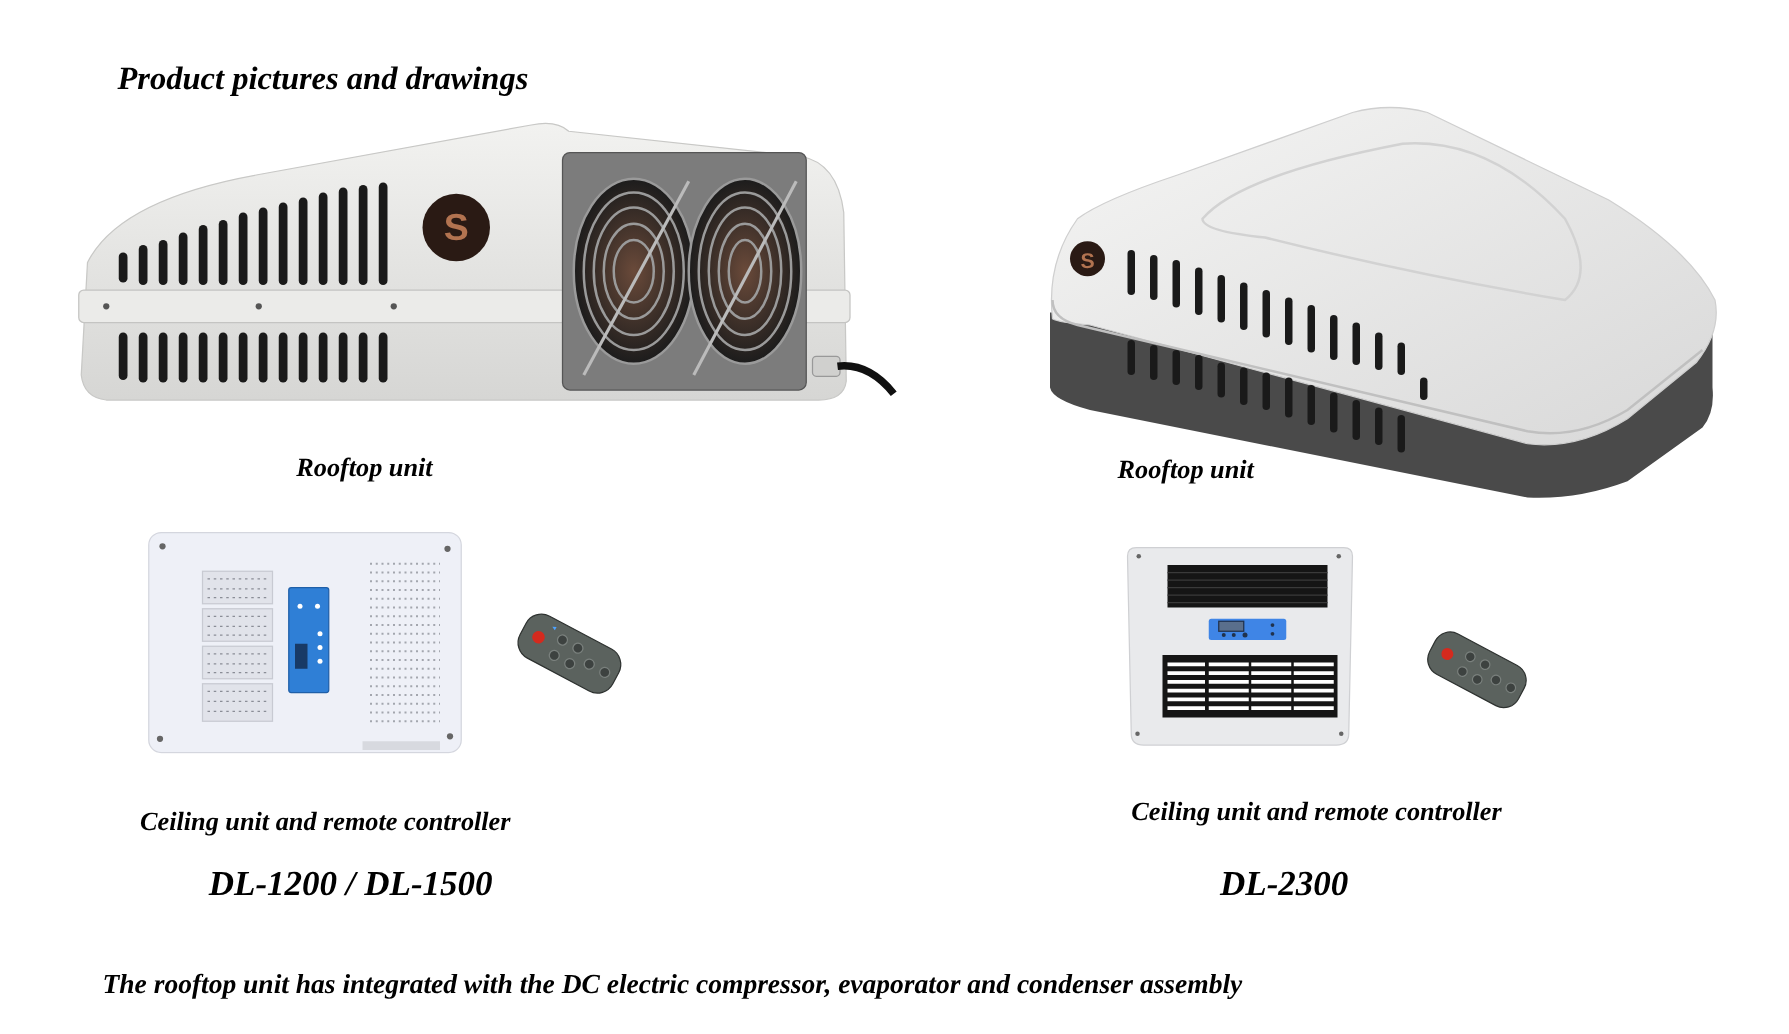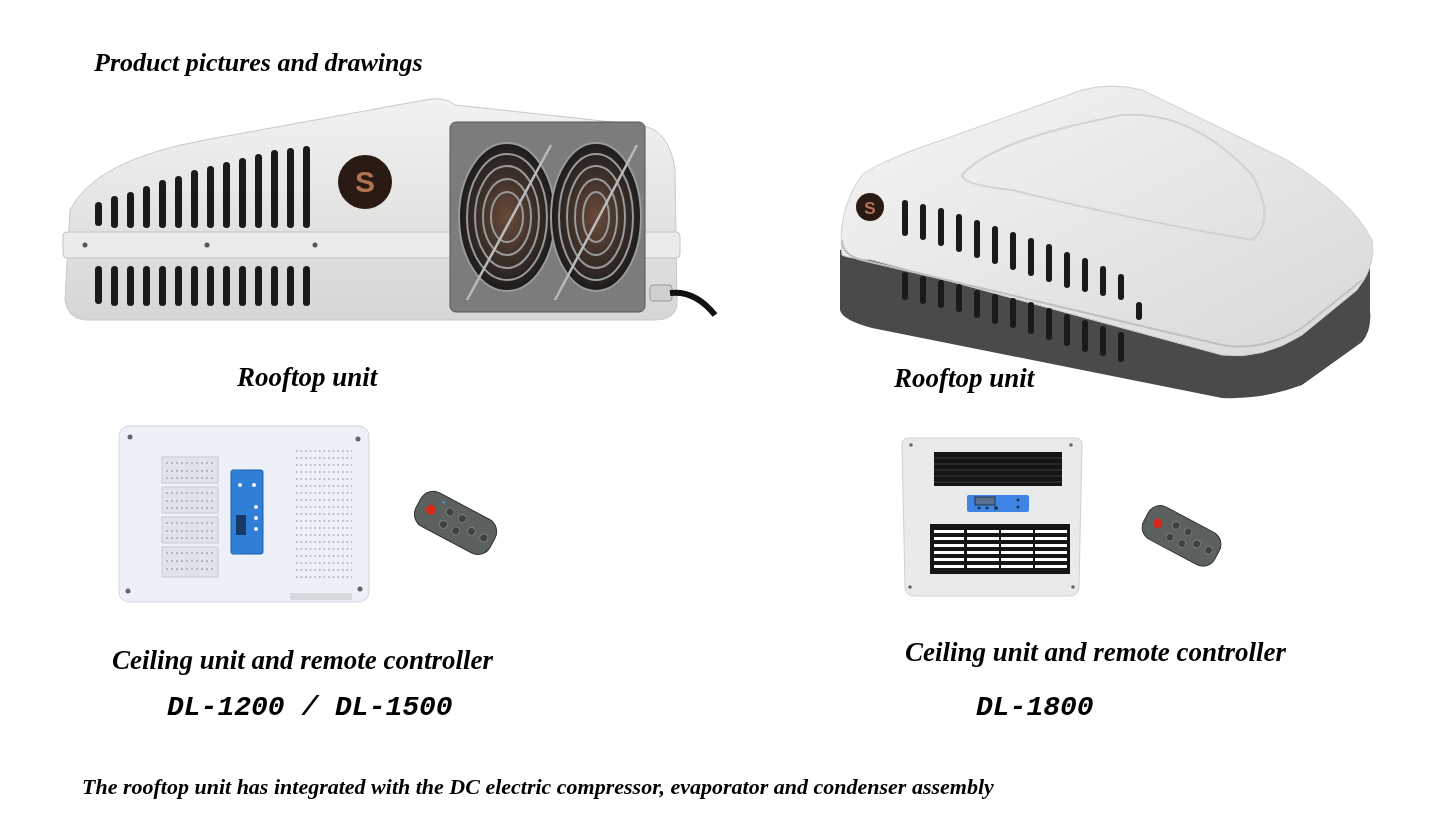--- a/index.html
+++ b/index.html
@@ -1,21 +1,21 @@
 <!DOCTYPE html>
 <html><head>
 <meta charset="utf-8">
 <style>
   html, body { margin:0; padding:0; background:#ffffff; }
   body { width:1431px; height:827px; position:relative; overflow:hidden;
          font-family:"Liberation Serif", "DejaVu Serif", serif; color:#000; }
   .txt { position:absolute; font-style:italic; font-weight:bold; white-space:nowrap; }
   .page-title { left:94px; top:30px; font-size:26px;margin-top:18px; }
-  .cap { font-size:27px; }
-  .model { font-size:28px;font-family:Liberation Mono, monospace; }
+  .cap { font-size:21px; }
+  .model { font-size:28px; }
   .footnote { left:82px; top:774px; font-size:22px; }
   .img { position:absolute; }
 </style>
 </head>
 <body>
 
 <div class="txt page-title">Product pictures and drawings</div>
 
 <svg class="img" style="left:55px;top:90px" width="665" height="235" viewBox="0 0 665 235">
   <defs>
@@ -290,15 +290,15 @@
     <circle cx="38" cy="34" r="4" fill="#3d4240" stroke="#7a807d"></circle>
       <circle cx="52" cy="34" r="4" fill="#3d4240" stroke="#7a807d"></circle>
     <circle cx="38" cy="48" r="4" fill="#3d4240" stroke="#7a807d"></circle>
       <circle cx="66" cy="41" r="4" fill="#3d4240" stroke="#7a807d"></circle>
     <circle cx="52" cy="48" r="4" fill="#3d4240" stroke="#7a807d"></circle>
       <circle cx="80" cy="41" r="4" fill="#3d4240" stroke="#7a807d"></circle>
   </g>
 </svg>
 
 <div class="txt cap" style="left:905px;top:637px">Ceiling unit and remote controller</div>
-<div class="txt model" style="left:976px;top:692px">DL-1800</div>
+<div class="txt model" style="left:976px;top:692px">DL-2300</div>
 
 <div class="txt footnote">The rooftop unit has integrated with the DC electric compressor, evaporator and condenser assembly</div>
 
 </body></html>

